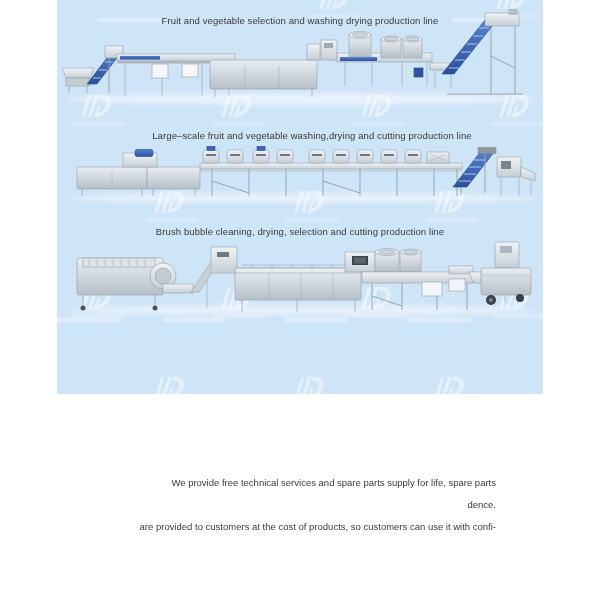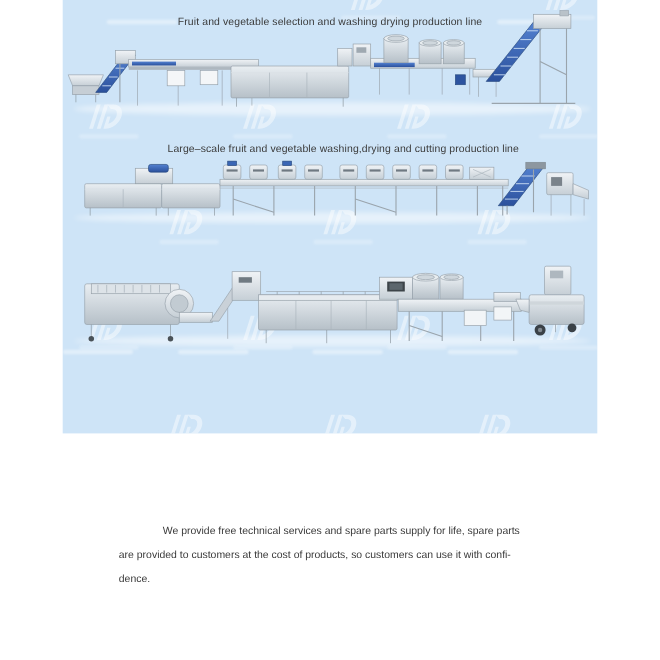--- a/index.html
+++ b/index.html
@@ -27,21 +27,21 @@
   .wm-bar{
     height:4px;border-radius:2px;background:#ffffff;opacity:.55;
     filter:blur(1px);margin:4px auto 0 auto;width:54px;
   }
   .wm-bar.lone{position:absolute;width:64px;margin:0;opacity:.4;}
   .aftersales{position:absolute;left:108px;top:461px;width:400px;}
   .aftersales h2{
     margin:0;font-size:11.5px;font-weight:700;color:#141414;letter-spacing:-.1px;
   }
   .aftersales .body{
-    margin-top:11px;font-size:9.5px;color:#3a3a3a;line-height:22px;width:388px;
+    margin-top:11px;font-size:9.5px;color:#3a3a3a;line-height:22px;width:388px;text-align:right;
   }
   .aftersales .body .ln1{text-indent:40px;}
 </style>
 </head>
 <body>
 
 <svg width="0" height="0" style="position:absolute" aria-hidden="true">
   <defs>
     <linearGradient id="gSteel" x1="0" y1="0" x2="0" y2="1">
       <stop offset="0" stop-color="#f0f3f6"></stop>
@@ -357,20 +357,21 @@
       <g stroke="#96a0a9" stroke-width=".6">
         <rect x="440" y="14" width="24" height="20" rx="1.5" fill="url(#gSteel)"></rect>
         <rect x="444" y="18" width="10" height="8" fill="#7a838b" stroke="none"></rect>
         <polygon points="464,24 478,30 478,38 464,34" fill="url(#gSteel)"></polygon>
         <line x1="444" y1="34" x2="444" y2="53" stroke="#9aa4ac"></line>
         <line x1="462" y1="34" x2="462" y2="53" stroke="#9aa4ac"></line>
         <line x1="474" y1="38" x2="474" y2="53" stroke="#9aa4ac"></line>
       </g>
     </svg>
 
+    <div class="caption cap3">Brush bubble cleaning, drying, selection and cutting production line</div>
     <svg class="machine m3" width="486" height="78" viewBox="0 0 486 78">
       <ellipse cx="245" cy="70" rx="235" ry="5" fill="#ffffff" opacity=".5" filter="url(#soft)"></ellipse>
       <g stroke="#96a0a9" stroke-width=".6">
         <rect x="20" y="18" width="86" height="37" rx="2" fill="url(#gTank)"></rect>
         <rect x="26" y="18" width="72" height="9" fill="#dde3e8"></rect>
         <g stroke="#aab4bc" stroke-width=".7">
           <line x1="32" y1="19" x2="32" y2="26"></line>
             <line x1="40" y1="19" x2="40" y2="26"></line>
           <line x1="48" y1="19" x2="48" y2="26"></line>
             <line x1="56" y1="19" x2="56" y2="26"></line>
@@ -445,17 +446,17 @@
         <circle cx="434" cy="60" r="2" fill="#80888f" stroke="none"></circle>
         <circle cx="463" cy="58" r="4" fill="#3a4147" stroke="none"></circle>
         <line x1="448" y1="55" x2="448" y2="62" stroke="#8a949c"></line>
       </g>
     </svg>
   </div>
 
   <div class="aftersales">
     <div class="body">
       <div class="ln1">We provide free technical services and spare parts supply for life, spare parts</div>
+      <div>dence.</div>
       <div>are provided to customers at the cost of products, so customers can use it with confi-</div>
-      <div>dence.</div>
     </div>
   </div>
 </div>
 
 </body></html>

